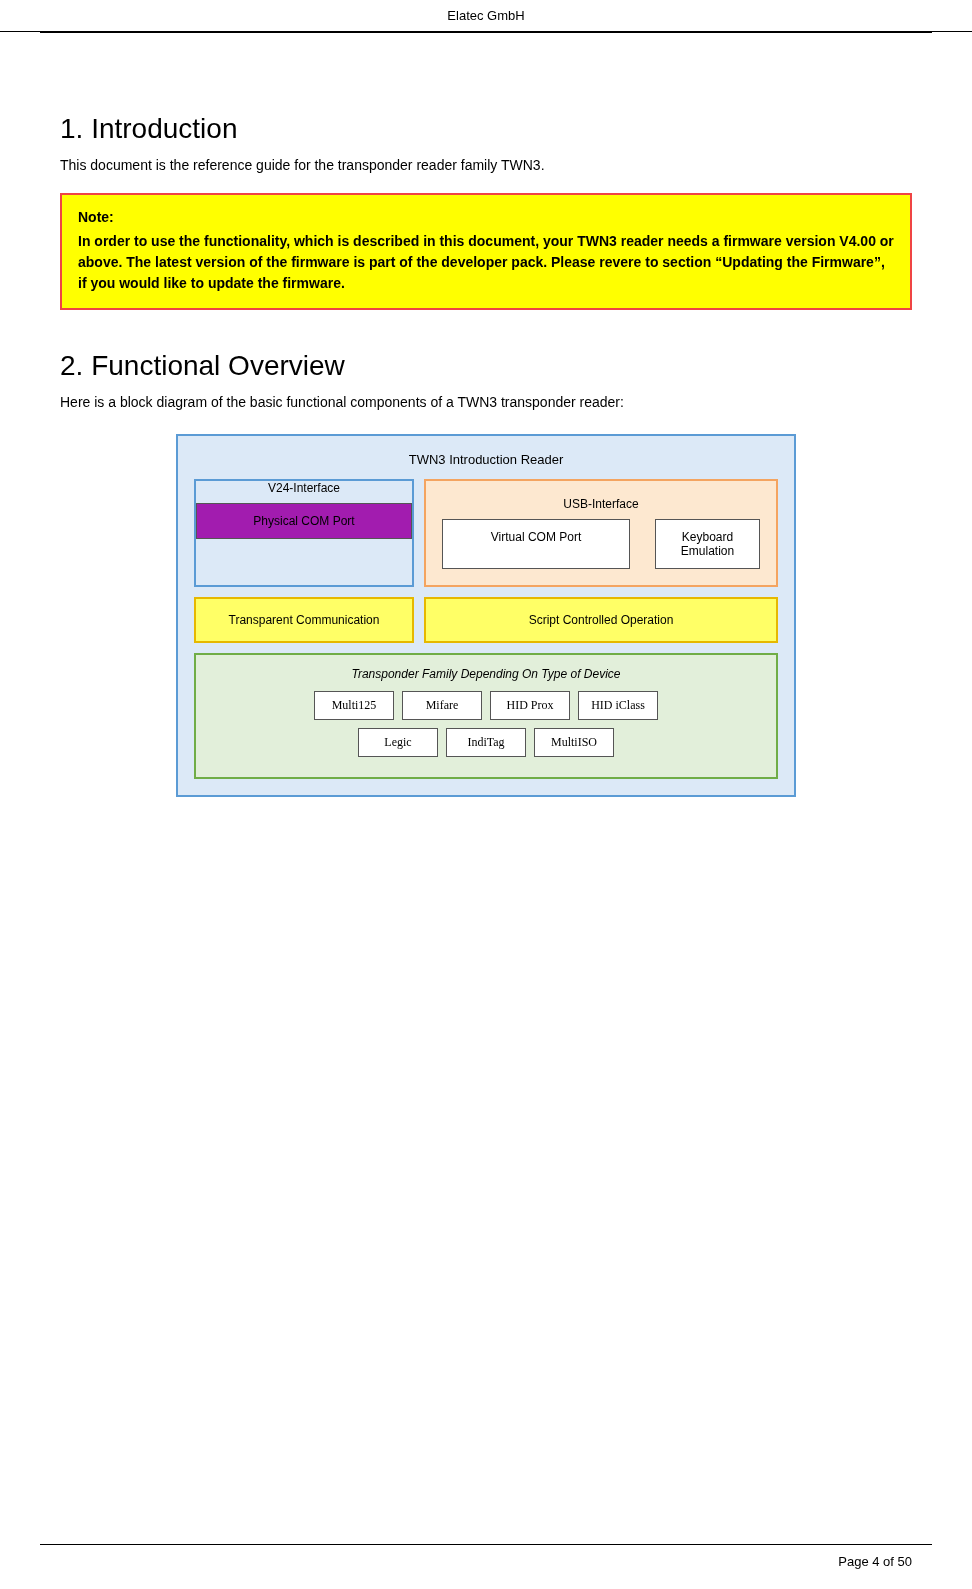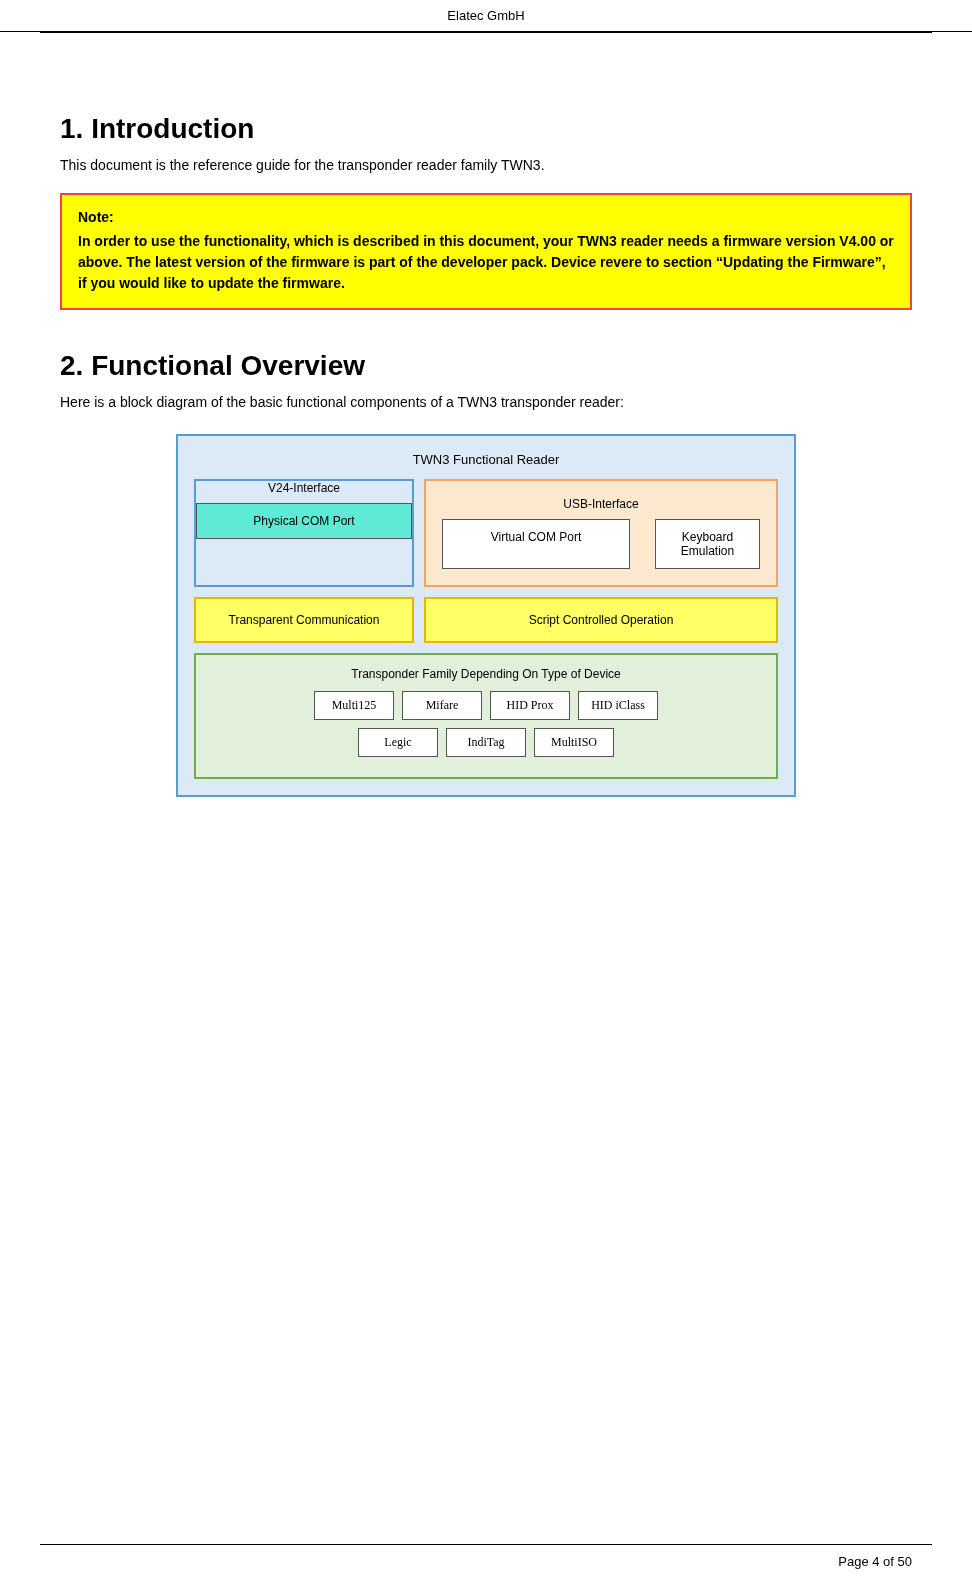--- a/index.html
+++ b/index.html
@@ -24,21 +24,21 @@
       border-top: 1px solid #000;
       margin: 0 40px;
     }
 
     .content {
       padding: 40px 60px 80px 60px;
     }
 
     .section-title {
       font-size: 28px;
-      font-weight: bold;
+      font-weight: normal;
       margin-bottom: 12px;
       margin-top: 40px;
     }
 
     .section-desc {
       font-size: 14px;
       margin-bottom: 20px;
     }
 
     .note-box {
@@ -95,21 +95,21 @@
 
     .interface-label {
       text-align: center;
       font-size: 12px;
       margin-bottom: 8px;
       color: #000;
     }
 
     .inner-box {
       border: 1px solid #555;
-      background: #5eead4;
+      background: #a21caf;
       padding: 10px;
       text-align: center;
       font-size: 12px;
     }
 
     .usb-inner-row {
       display: flex;
       gap: 25px;
     }
 
@@ -159,20 +159,21 @@
     .transponder-outer {
       border: 2px solid #70ad47;
       background: #e2efda;
       padding: 12px;
     }
 
     .transponder-title {
       text-align: center;
       font-size: 12px;
       margin-bottom: 10px;
+      font-style: italic;
     }
 
     .tp-row {
       display: flex;
       gap: 8px;
       justify-content: center;
       margin-bottom: 8px;
       font-family: Liberation Serif, serif;
     }
 
@@ -210,28 +211,28 @@
 </div>
 <div class="top-line"></div>
 
 <div class="content">
 
   <h1 class="section-title">1. Introduction</h1>
   <p class="section-desc">This document is the reference guide for the transponder reader family TWN3.</p>
 
   <div class="note-box">
     <div class="note-label">Note:</div>
-    <div class="note-text">In order to use the functionality, which is described in this document, your TWN3 reader needs a firmware version V4.00 or above. The latest version of the firmware is part of the developer pack. Device revere to section “Updating the Firmware”, if you would like to update the firmware.</div>
+    <div class="note-text">In order to use the functionality, which is described in this document, your TWN3 reader needs a firmware version V4.00 or above. The latest version of the firmware is part of the developer pack. Please revere to section “Updating the Firmware”, if you would like to update the firmware.</div>
   </div>
 
   <h1 class="section-title">2. Functional Overview</h1>
   <p class="section-desc">Here is a block diagram of the basic functional components of a TWN3 transponder reader:</p>
 
   <div class="diagram-container">
-    <div class="diagram-title">TWN3 Functional Reader</div>
+    <div class="diagram-title">TWN3 Introduction Reader</div>
 
     <div class="interface-row">
       <div class="v24-box">
         <div class="interface-label">V24-Interface</div>
         <div class="inner-box">
           <span>Physical COM Port</span>
         </div>
       </div>
 
       <div class="usb-box">

